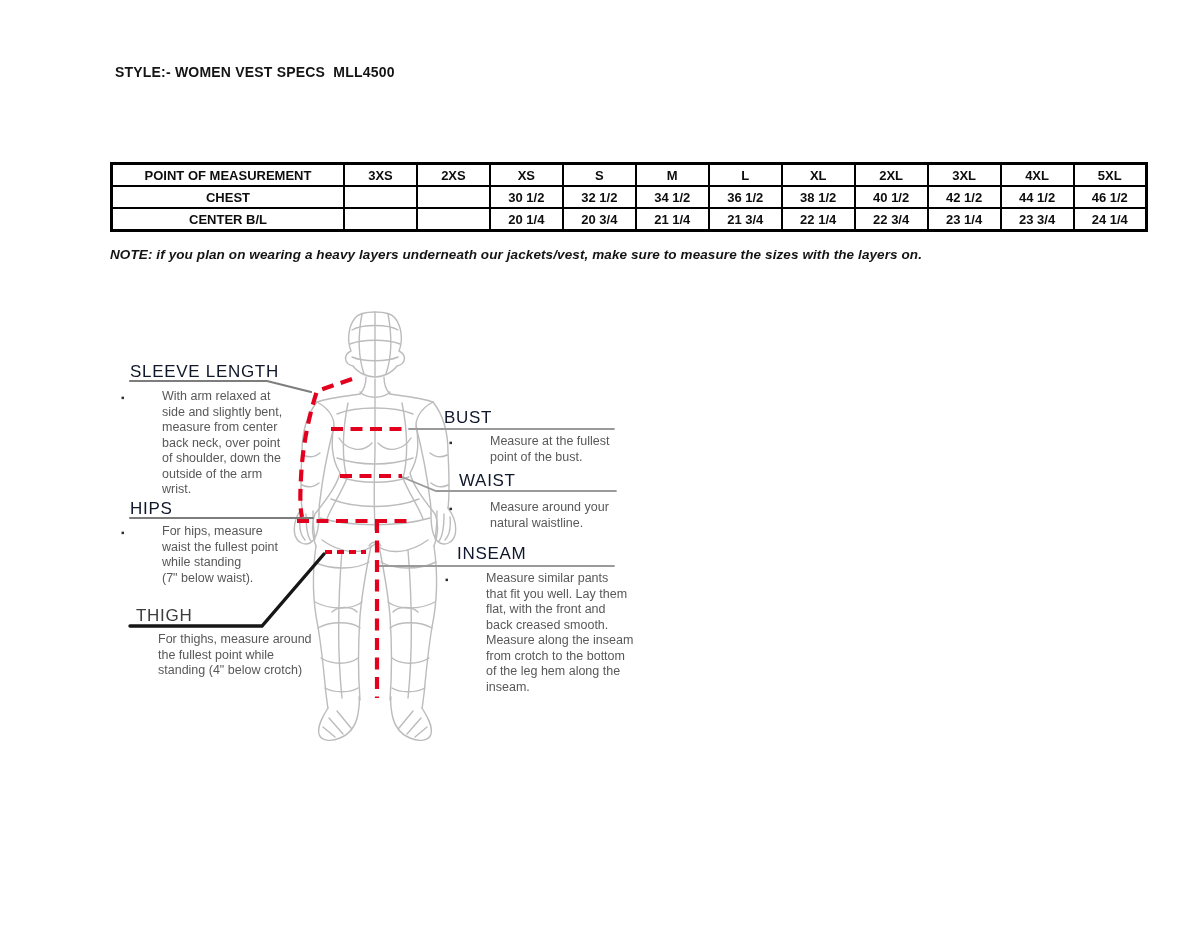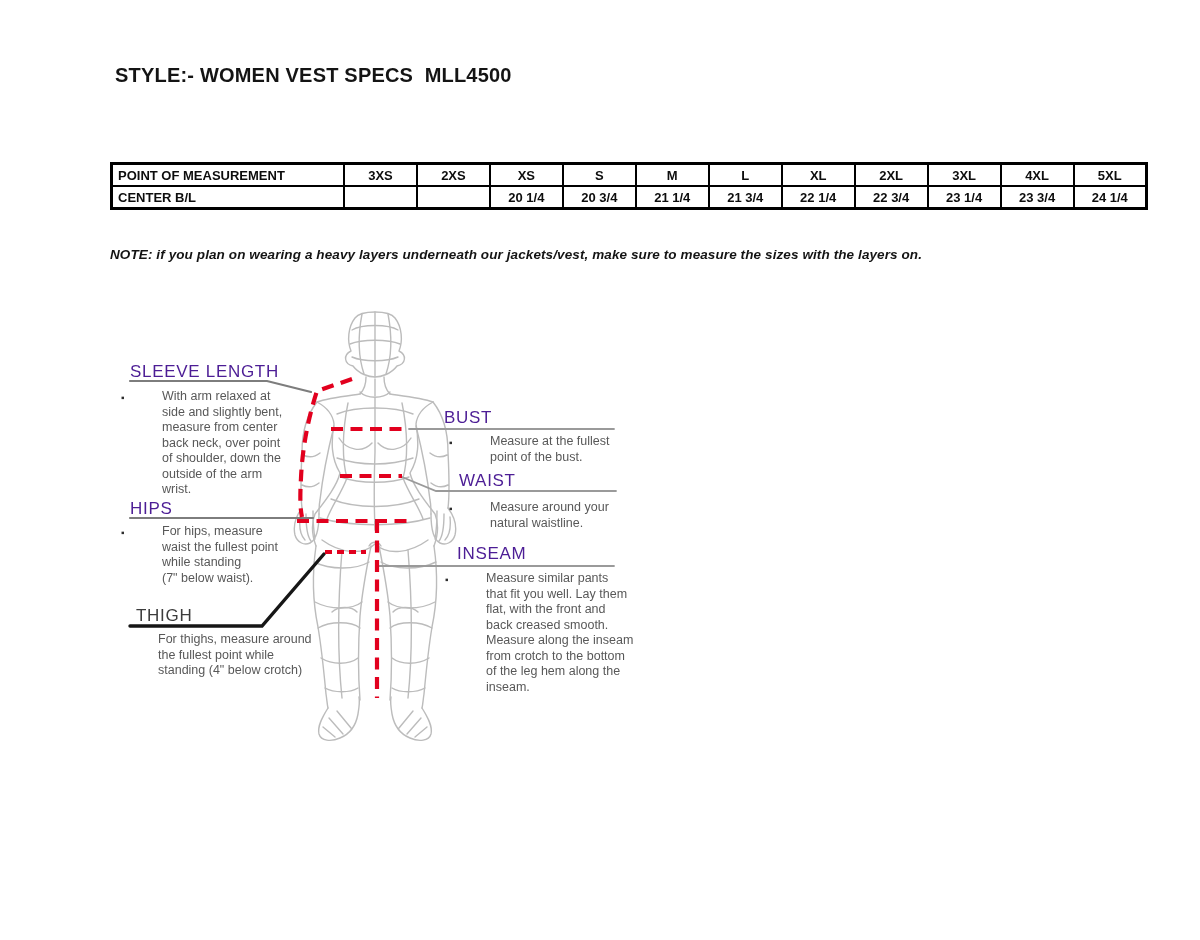--- a/index.html
+++ b/index.html
@@ -4,43 +4,43 @@
 <style>
   html,body { margin:0; padding:0; }
   body {
     width:1200px; height:940px; background:#ffffff; position:relative;
     font-family:"Liberation Sans", sans-serif; overflow:hidden;
   }
   .page { position:absolute; inset:0; }
 
   .doc-title {
     position:absolute; left:115px; top:64px;
-    font-size:20px; font-weight:bold; color:#141414;
+    font-size:14px; font-weight:bold; color:#141414;
     letter-spacing:0.2px; white-space:pre;
   }
 
   table.size-table {
     position:absolute; left:110px; top:162px; width:1038px;
     border-collapse:collapse; table-layout:fixed;
     border:3px solid #000;
   }
   table.size-table th, table.size-table td {
     border:2px solid #000; font-size:13px; font-weight:bold; color:#0d0d0d;
     height:20px; padding:0 5px; text-align:center;
     overflow:hidden; white-space:nowrap;
   }
-  table.size-table .c0 { width:220px; text-align:left;margin-top:28px; }
+  table.size-table .c0 { width:220px; text-align:center;margin-top:28px; }
 
   .note-line {
     position:absolute; left:110px; top:247px;
     font-size:13.5px; font-weight:bold; color:#141414; letter-spacing:0.1px;font-style:italic;
   }
 
   .mtitle {
-    position:absolute; font-size:17px; color:#4c1d95; letter-spacing:0.7px;
+    position:absolute; font-size:17px; color:#0f172a; letter-spacing:0.7px;
   }
   .mtitle.dark { color:#3c3c3c; }
   .mdesc {
     position:absolute; font-size:12.5px; line-height:15.5px; color:#585858;
   }
   .dline { white-space:nowrap;margin-left:28px; }
   .bullet {
     position:absolute; left:-13px; top:1px; font-size:10px; color:#2e2e2e;
   }
 
@@ -65,20 +65,34 @@
         <th>L</th>
         <th>XL</th>
         <th>2XL</th>
         <th>3XL</th>
         <th>4XL</th>
         <th>5XL</th>
       </tr>
     </thead>
     <tbody>
       <tr>
+        <td class="c0">CHEST</td>
+        <td></td>
+        <td></td>
+        <td>30 1/2</td>
+        <td>32 1/2</td>
+        <td>34 1/2</td>
+        <td>36 1/2</td>
+        <td>38 1/2</td>
+        <td>40 1/2</td>
+        <td>42 1/2</td>
+        <td>44 1/2</td>
+        <td>46 1/2</td>
+      </tr>
+      <tr>
         <td class="c0">CENTER B/L</td>
         <td></td>
         <td></td>
         <td>20 1/4</td>
         <td>20 3/4</td>
         <td>21 1/4</td>
         <td>21 3/4</td>
         <td>22 1/4</td>
         <td>22 3/4</td>
         <td>23 1/4</td>

